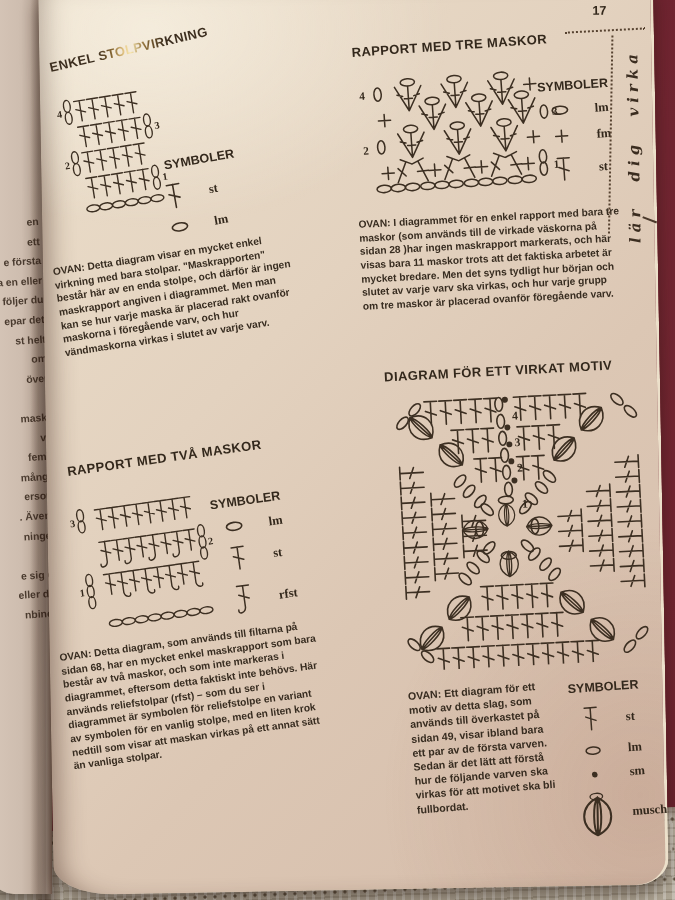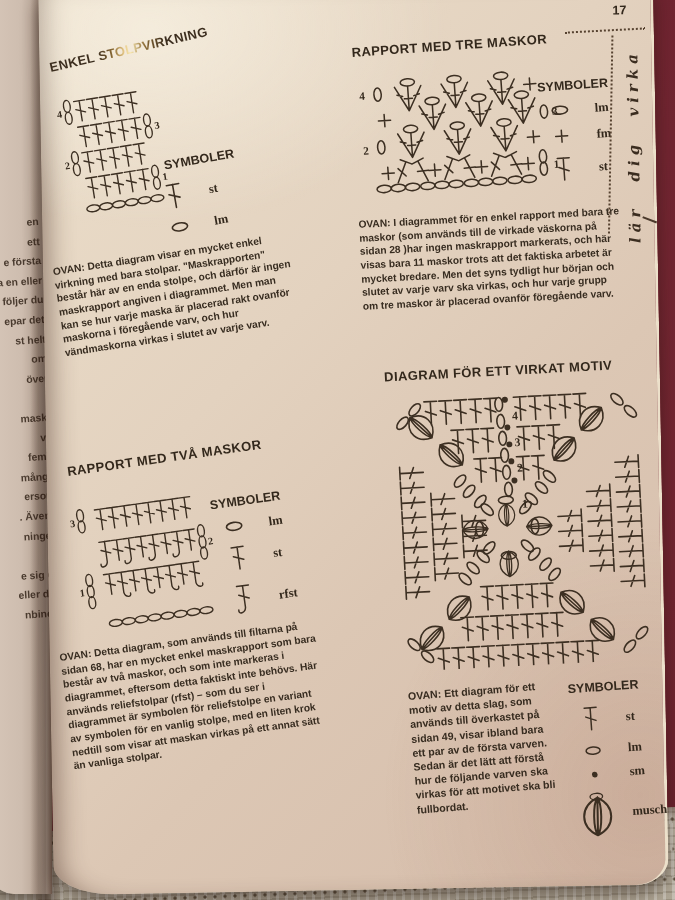--- a/index.html
+++ b/index.html
@@ -527,20 +527,20 @@
         <span class="leg-icon">
             <svg width="42" height="46" viewBox="0 0 42 46">
               <use href="#g-lm" transform="translate(21,6) scale(0.9)"></use>
               <use href="#g-musch" transform="translate(21,26) rotate(3) scale(1.35)"></use>
             </svg>
           </span>
         <span class="leg-label">musch</span>
       </div>
     </div>
 
-    <div class="abs pagenum" style="left:574px;top:18px;">17</div>
+    <div class="abs pagenum" style="left:554px;top:18px;">17</div>
     <div class="abs dotted-h" style="left:526px;top:44px;transform:rotate(-2deg);"></div>
     <div class="abs dotted-v" style="left:569px;top:50px;transform:rotate(2deg);"></div>
     <div class="abs vtext" style="left:584px;top:60px;height:198px;">lär dig virka</div>
     <div class="abs tick-dash" style="left:600px;top:234px;"></div>
 
   </div>
 </div>
 
 </body></html>

